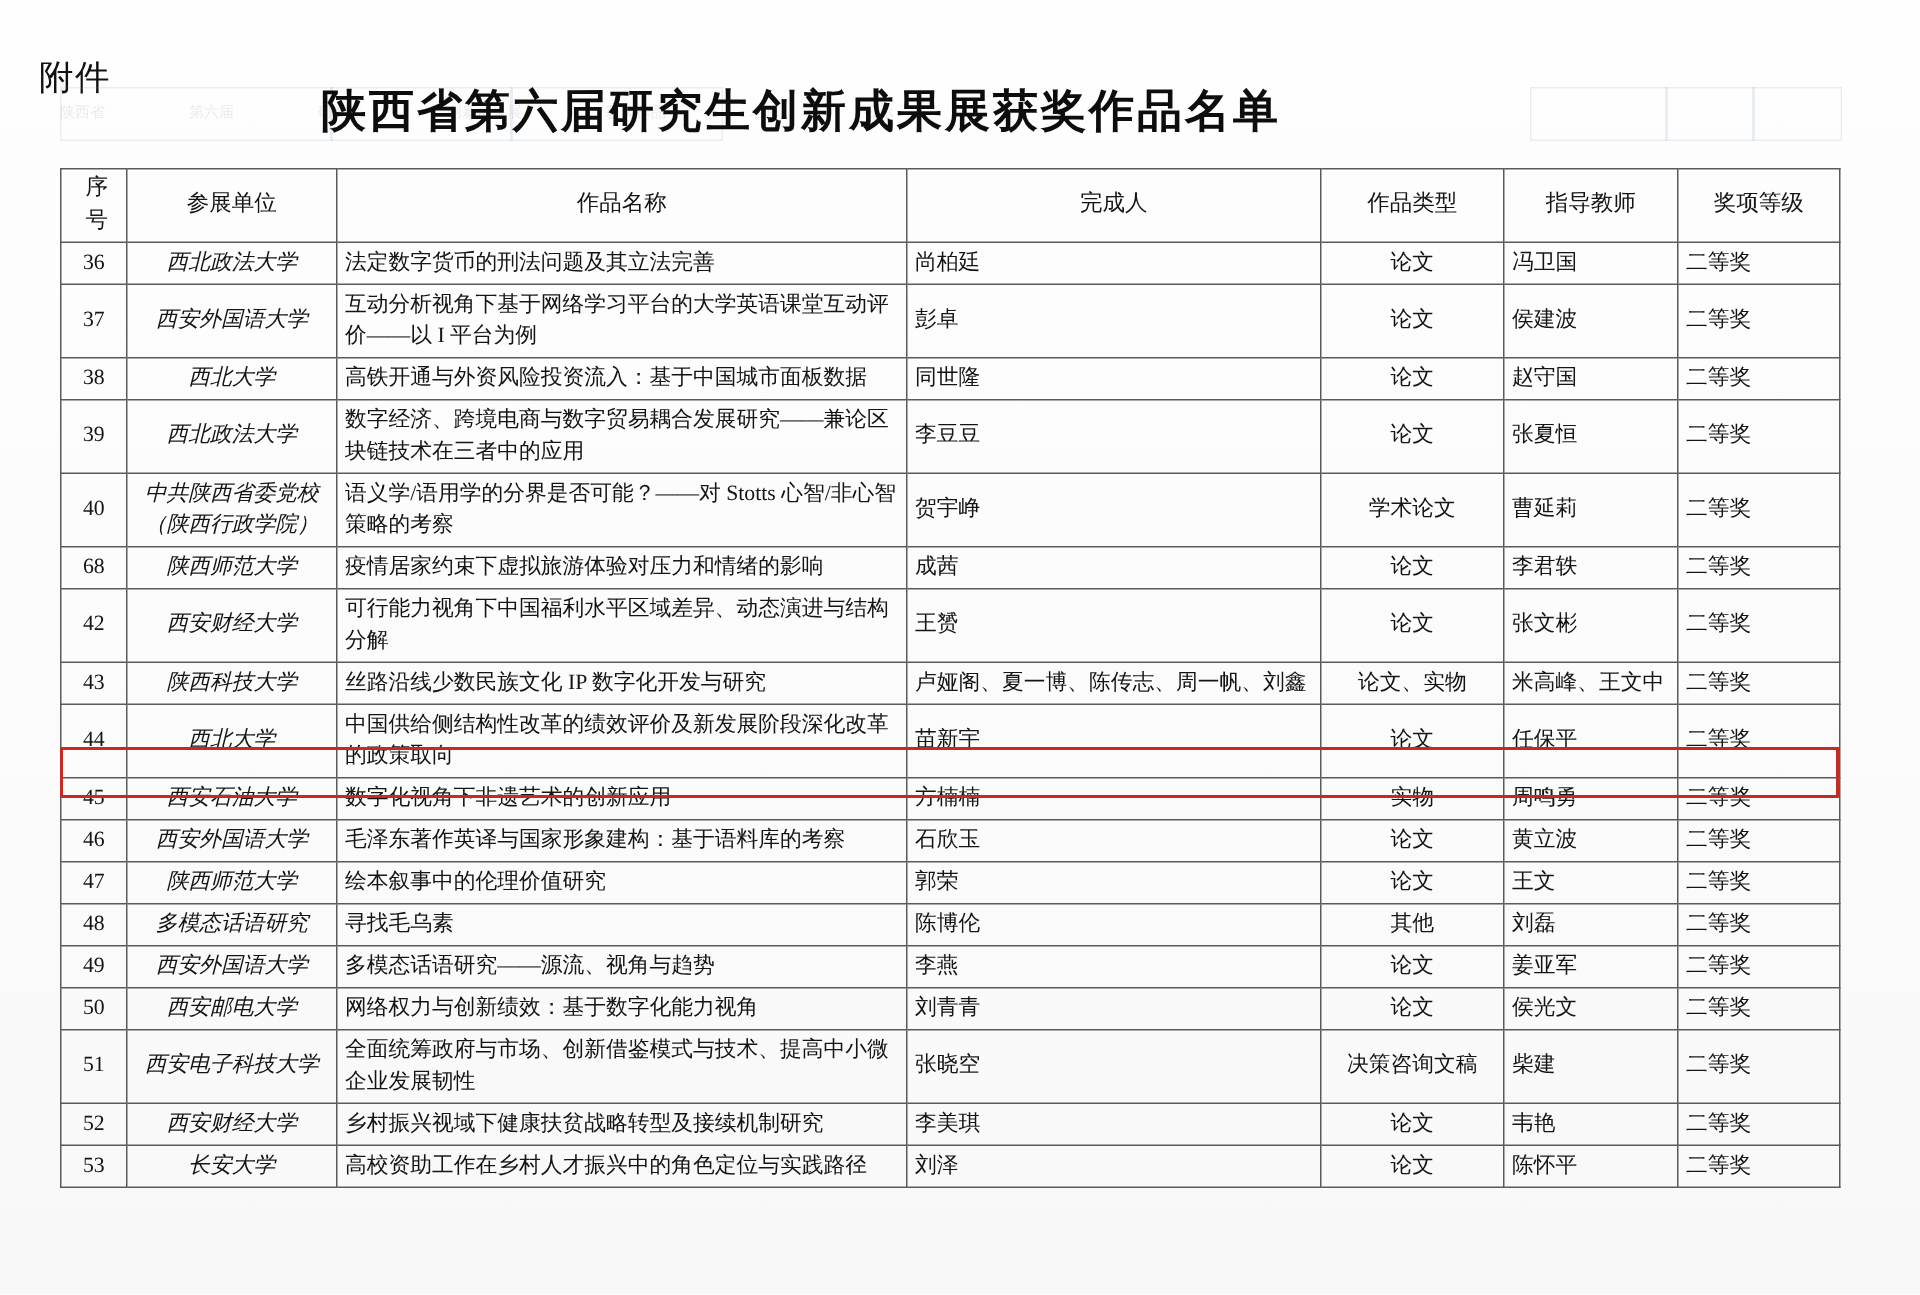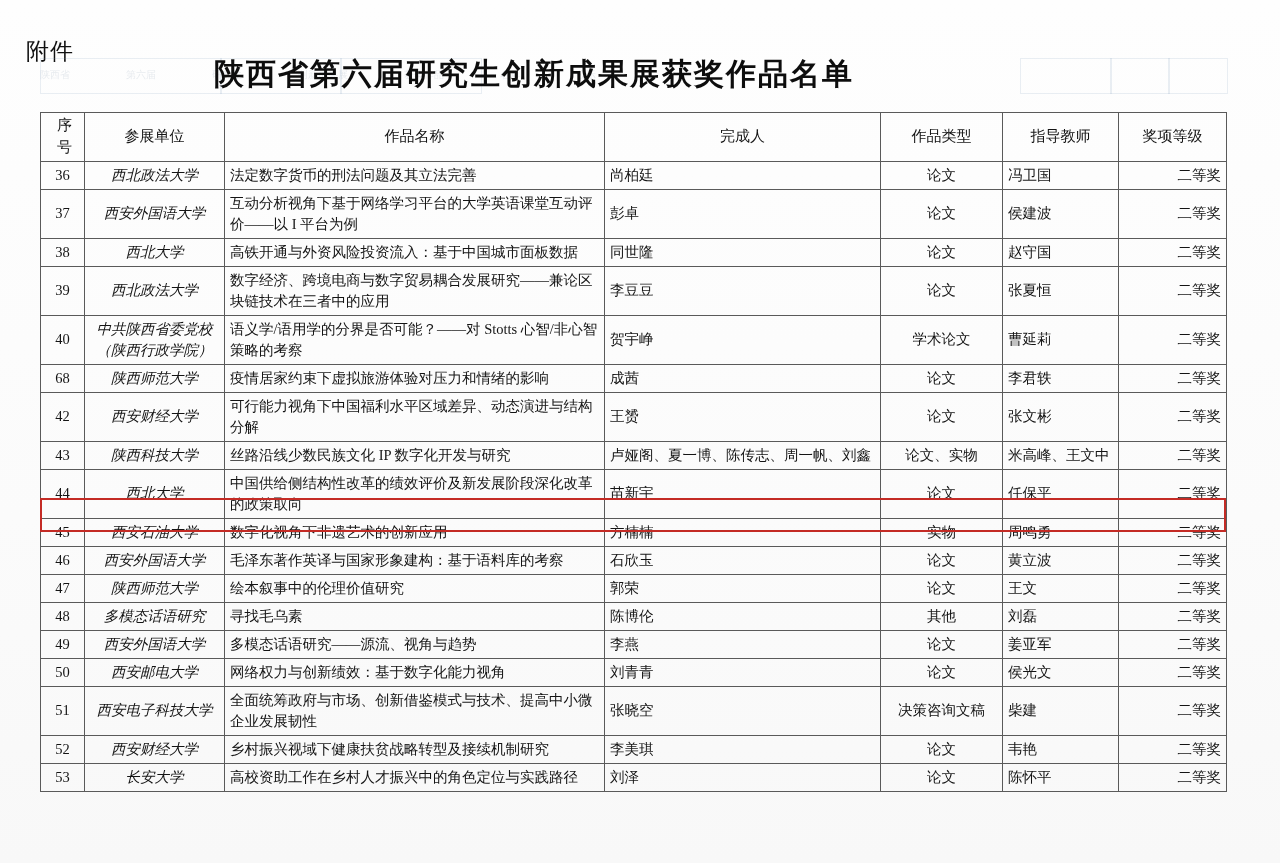--- a/index.html
+++ b/index.html
@@ -102,21 +102,21 @@
   col.c-type  { width: 122px; }
   col.c-mentor{ width: 116px; }
   col.c-award { width: 108px; }
 
   td.seq { text-align: center; font-size: 15px; margin-top: 36px; }
   td.unit { text-align: center; font-style: italic; }
   td.work-title { text-align: left; }
   td.authors { text-align: left; }
   td.wtype { text-align: center; }
   td.mentor { text-align: left; }
-  td.award { text-align: right; }
+  td.award { text-align: left; }
 
   tr.highlight-row td {
     position: relative;
   }
   
   .highlight-box {
     position: absolute;
     left: 40px;
     width: 1186px;
     border: 2.5px solid #c42b25;

